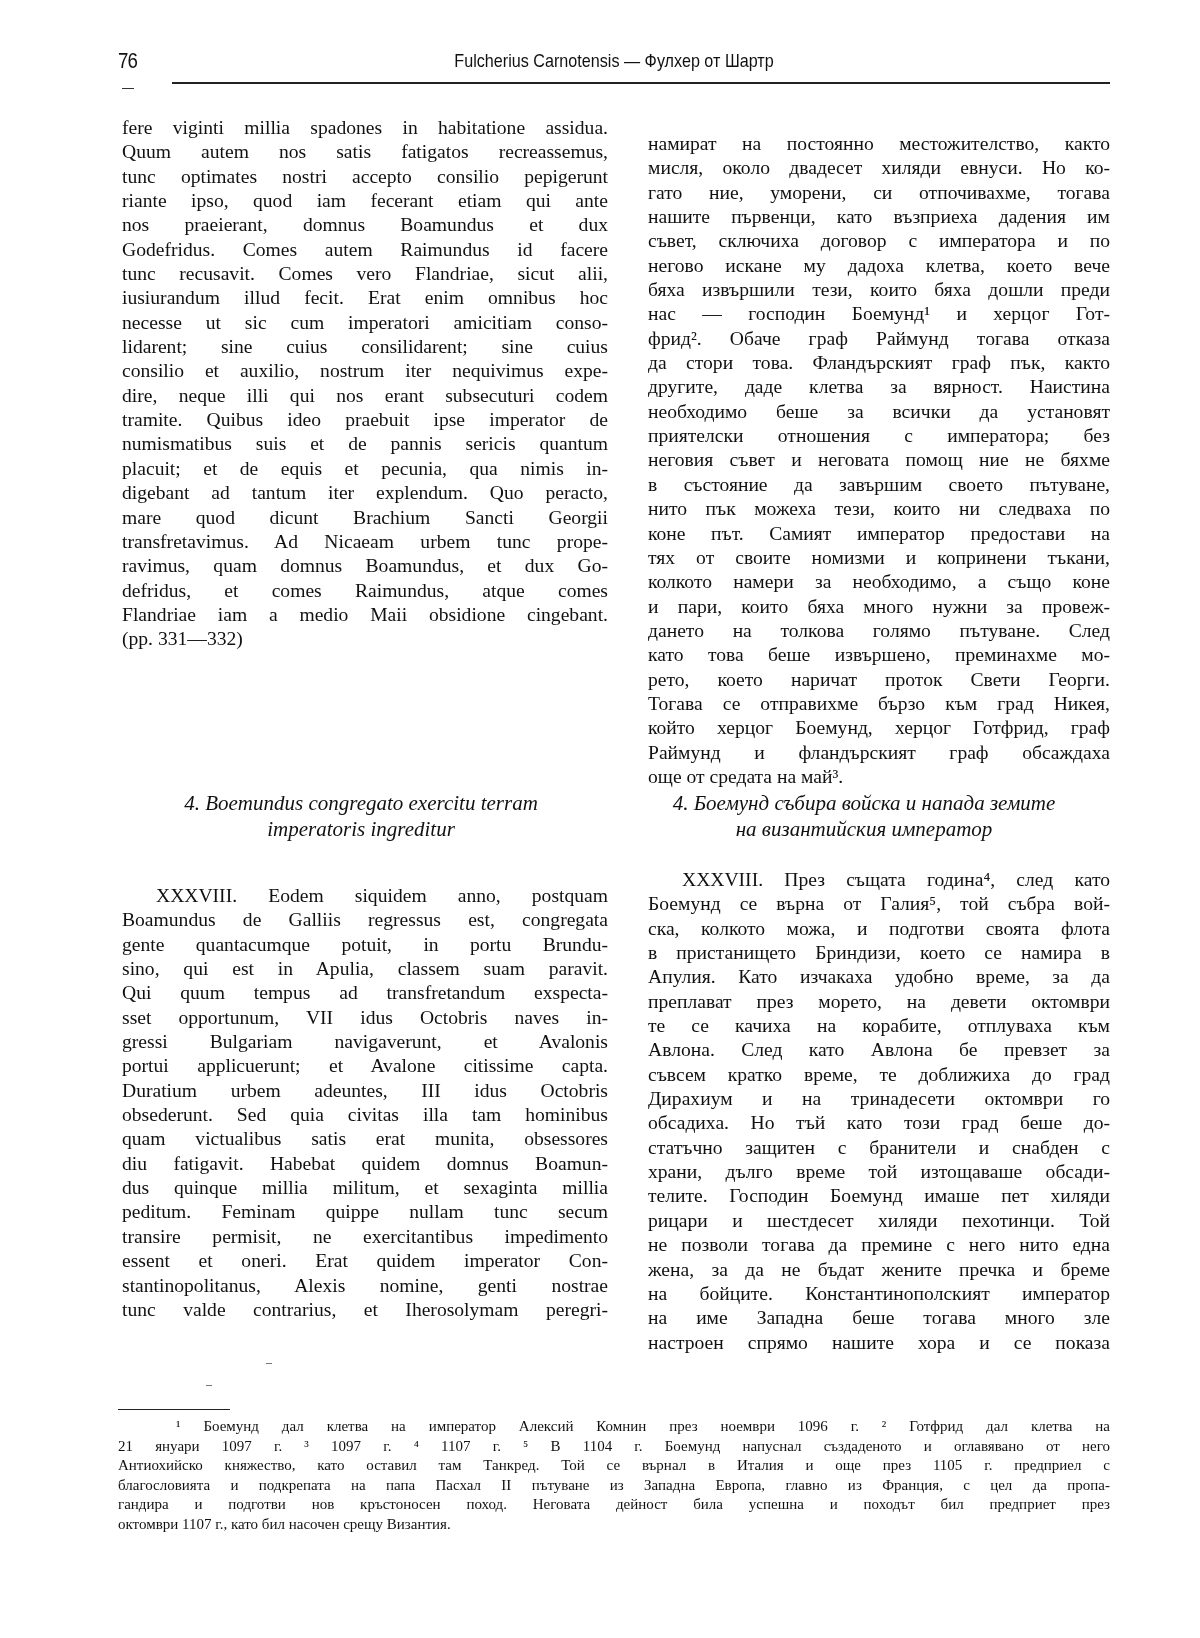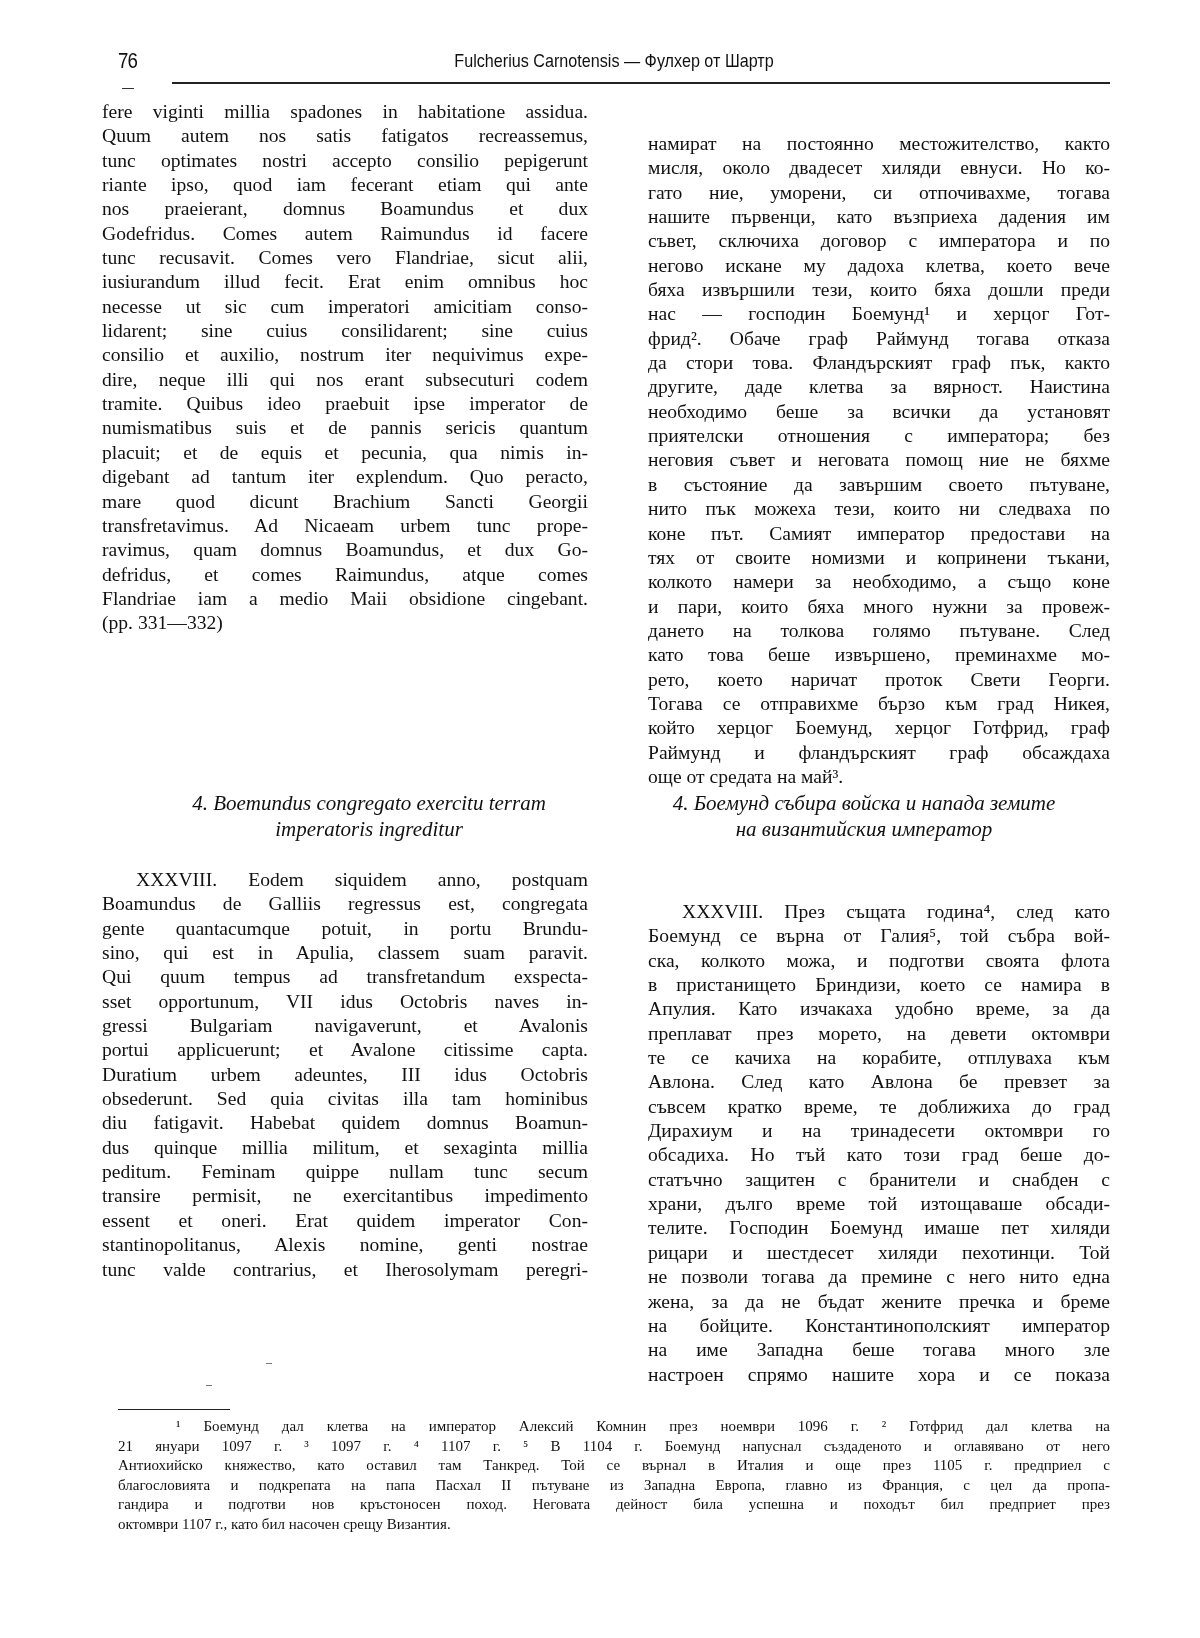--- a/index.html
+++ b/index.html
@@ -23,32 +23,32 @@
     .header-rule {
       position: absolute; left: 54px; right: 0; top: 34px;
       height: 2px; background: #222;
     }
     .header-tick {
       position: absolute; left: 4px; top: 40px; width: 12px; height: 1px; background: #333;
     }
     .col {
       position: absolute; font-size: 19.6px; line-height: 24.35px; text-align: justify;
     }
-    .col-left { left: 102px; width: 486px; }
+    .col-left { left: 122px; width: 486px; margin-top: 16px; }
     .col-right { left: 648px; width: 462px; }
     .col .line {
       display: block; text-align: justify; text-align-last: justify; white-space: nowrap;
       height: 24.35px;
     }
     .col .line.last { text-align-last: left; }
     .col .line.indent { padding-left: 34px; }
     .heading {
       position: absolute; font-style: italic; font-size: 21px; line-height: 26px; text-align: center;
     }
-    .heading-left { left: 126px; width: 486px; top: 790px; }
+    .heading-left { left: 118px; width: 486px; top: 790px; }
     .heading-right { left: 618px; width: 492px; top: 790px; }
     .fn-rule {
       position: absolute; left: 118px; top: 1409px; width: 112px; height: 1px; background: #222;
     }
     .footnotes {
       position: absolute; left: 118px; top: 1417px; width: 992px;
       font-size: 15px; line-height: 19.5px;
     }
     .footnotes .line {
       display: block; white-space: nowrap; text-align: justify; text-align-last: justify; height: 19.5px;
@@ -136,30 +136,31 @@
   <span class="line indent">XXXVIII. Eodem siquidem anno, postquam</span>
   <span class="line">Boamundus de Galliis regressus est, congregata</span>
   <span class="line">gente quantacumque potuit, in portu Brundu-</span>
   <span class="line">sino, qui est in Apulia, classem suam paravit.</span>
   <span class="line">Qui quum tempus ad transfretandum exspecta-</span>
   <span class="line">sset opportunum, VII idus Octobris naves in-</span>
   <span class="line">gressi Bulgariam navigaverunt, et Avalonis</span>
   <span class="line">portui applicuerunt; et Avalone citissime capta.</span>
   <span class="line">Duratium urbem adeuntes, III idus Octobris</span>
   <span class="line">obsederunt. Sed quia civitas illa tam hominibus</span>
+  <span class="line">quam victualibus satis erat munita, obsessores</span>
   <span class="line">diu fatigavit. Habebat quidem domnus Boamun-</span>
   <span class="line">dus quinque millia militum, et sexaginta millia</span>
   <span class="line">peditum. Feminam quippe nullam tunc secum</span>
   <span class="line">transire permisit, ne exercitantibus impedimento</span>
   <span class="line">essent et oneri. Erat quidem imperator Con-</span>
   <span class="line">stantinopolitanus, Alexis nomine, genti nostrae</span>
   <span class="line">tunc valde contrarius, et Iherosolymam peregri-</span>
 </div>
 
-<div class="col col-right" style="top:900px;font-family:Liberation Serif, serif;">
+<div class="col col-right" style="top:868px;font-family:Liberation Serif, serif;">
   <span class="line indent">XXXVIII. През същата година⁴, след като</span>
   <span class="line">Боемунд се върна от Галия⁵, той събра вой-</span>
   <span class="line">ска, колкото можа, и подготви своята флота</span>
   <span class="line">в пристанището Бриндизи, което се намира в</span>
   <span class="line">Апулия. Като изчакаха удобно време, за да</span>
   <span class="line">преплават през морето, на девети октомври</span>
   <span class="line">те се качиха на корабите, отплуваха към</span>
   <span class="line">Авлона. След като Авлона бе превзет за</span>
   <span class="line">съвсем кратко време, те доближиха до град</span>
   <span class="line">Дирахиум и на тринадесети октомври го</span>

